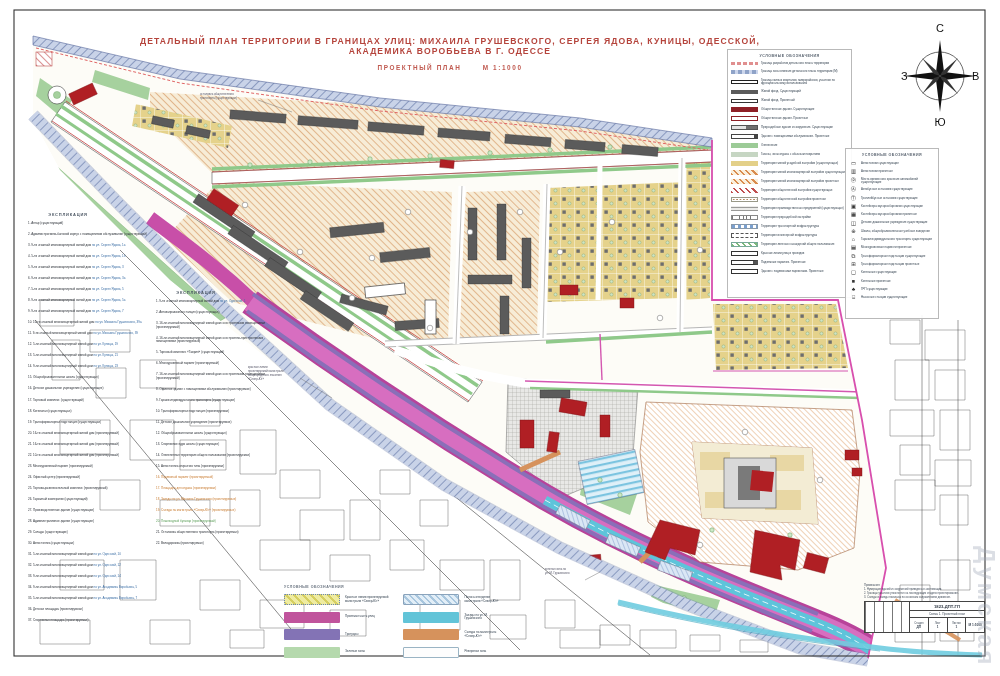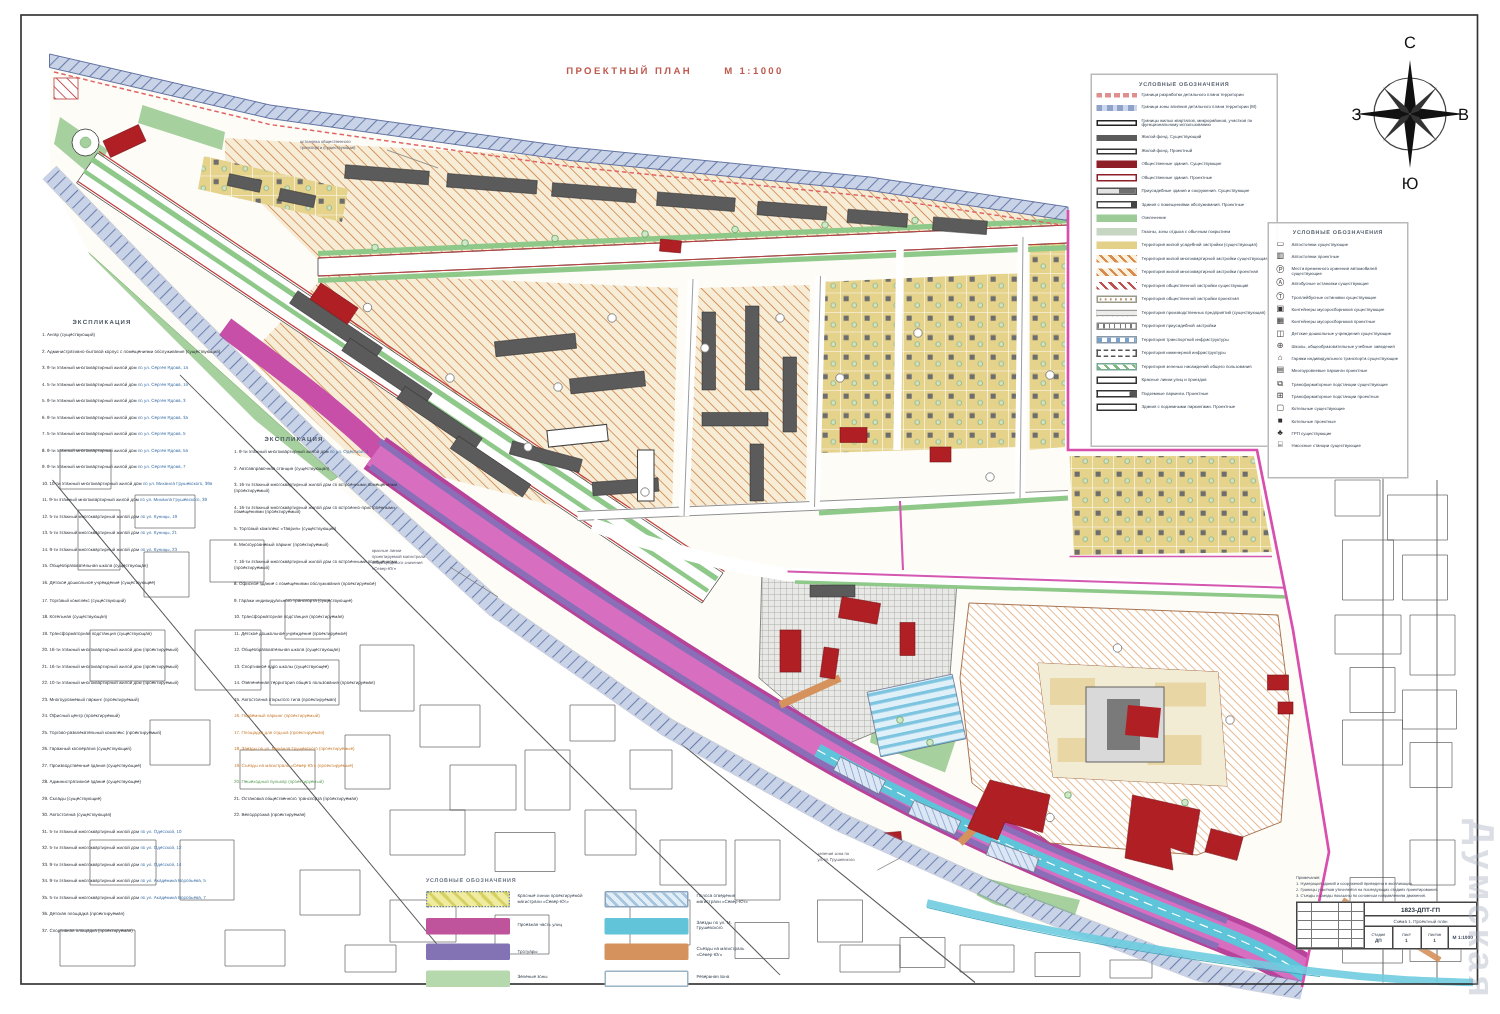--- a/index.html
+++ b/index.html
@@ -406,20 +406,21 @@
       <text x="248" y="380">«Север-Юг»</text>
       <path d="M600,572 L585,580" stroke="#777" stroke-width="0.5" fill="none"></path>
       <text x="545" y="570">зеленая зона по</text>
       <text x="545" y="574">ул. М. Грушевского</text>
     </g>
 
     <rect x="14" y="10" width="971" height="646" fill="none" stroke="#333" stroke-width="1.1"></rect>
   </svg>
 
   <div class="overlay" id="title-wrap">
+    <div id="main-title">ДЕТАЛЬНЫЙ ПЛАН ТЕРРИТОРИИ В ГРАНИЦАХ УЛИЦ: МИХАИЛА ГРУШЕВСКОГО, СЕРГЕЯ ЯДОВА, КУНИЦЫ, ОДЕССКОЙ, АКАДЕМИКА ВОРОБЬЕВА В Г. ОДЕССЕ</div>
     <div id="sub-title">
       <span>ПРОЕКТНЫЙ ПЛАН</span>
       <span class="scale">М 1:1000</span>
     </div>
   </div>
 
   <div class="overlay" id="compass">
     <svg width="80" height="112" viewBox="0 0 80 112">
       <g>
         <circle cx="40" cy="58" r="24" fill="none" stroke="#444" stroke-width="0.8"></circle>

